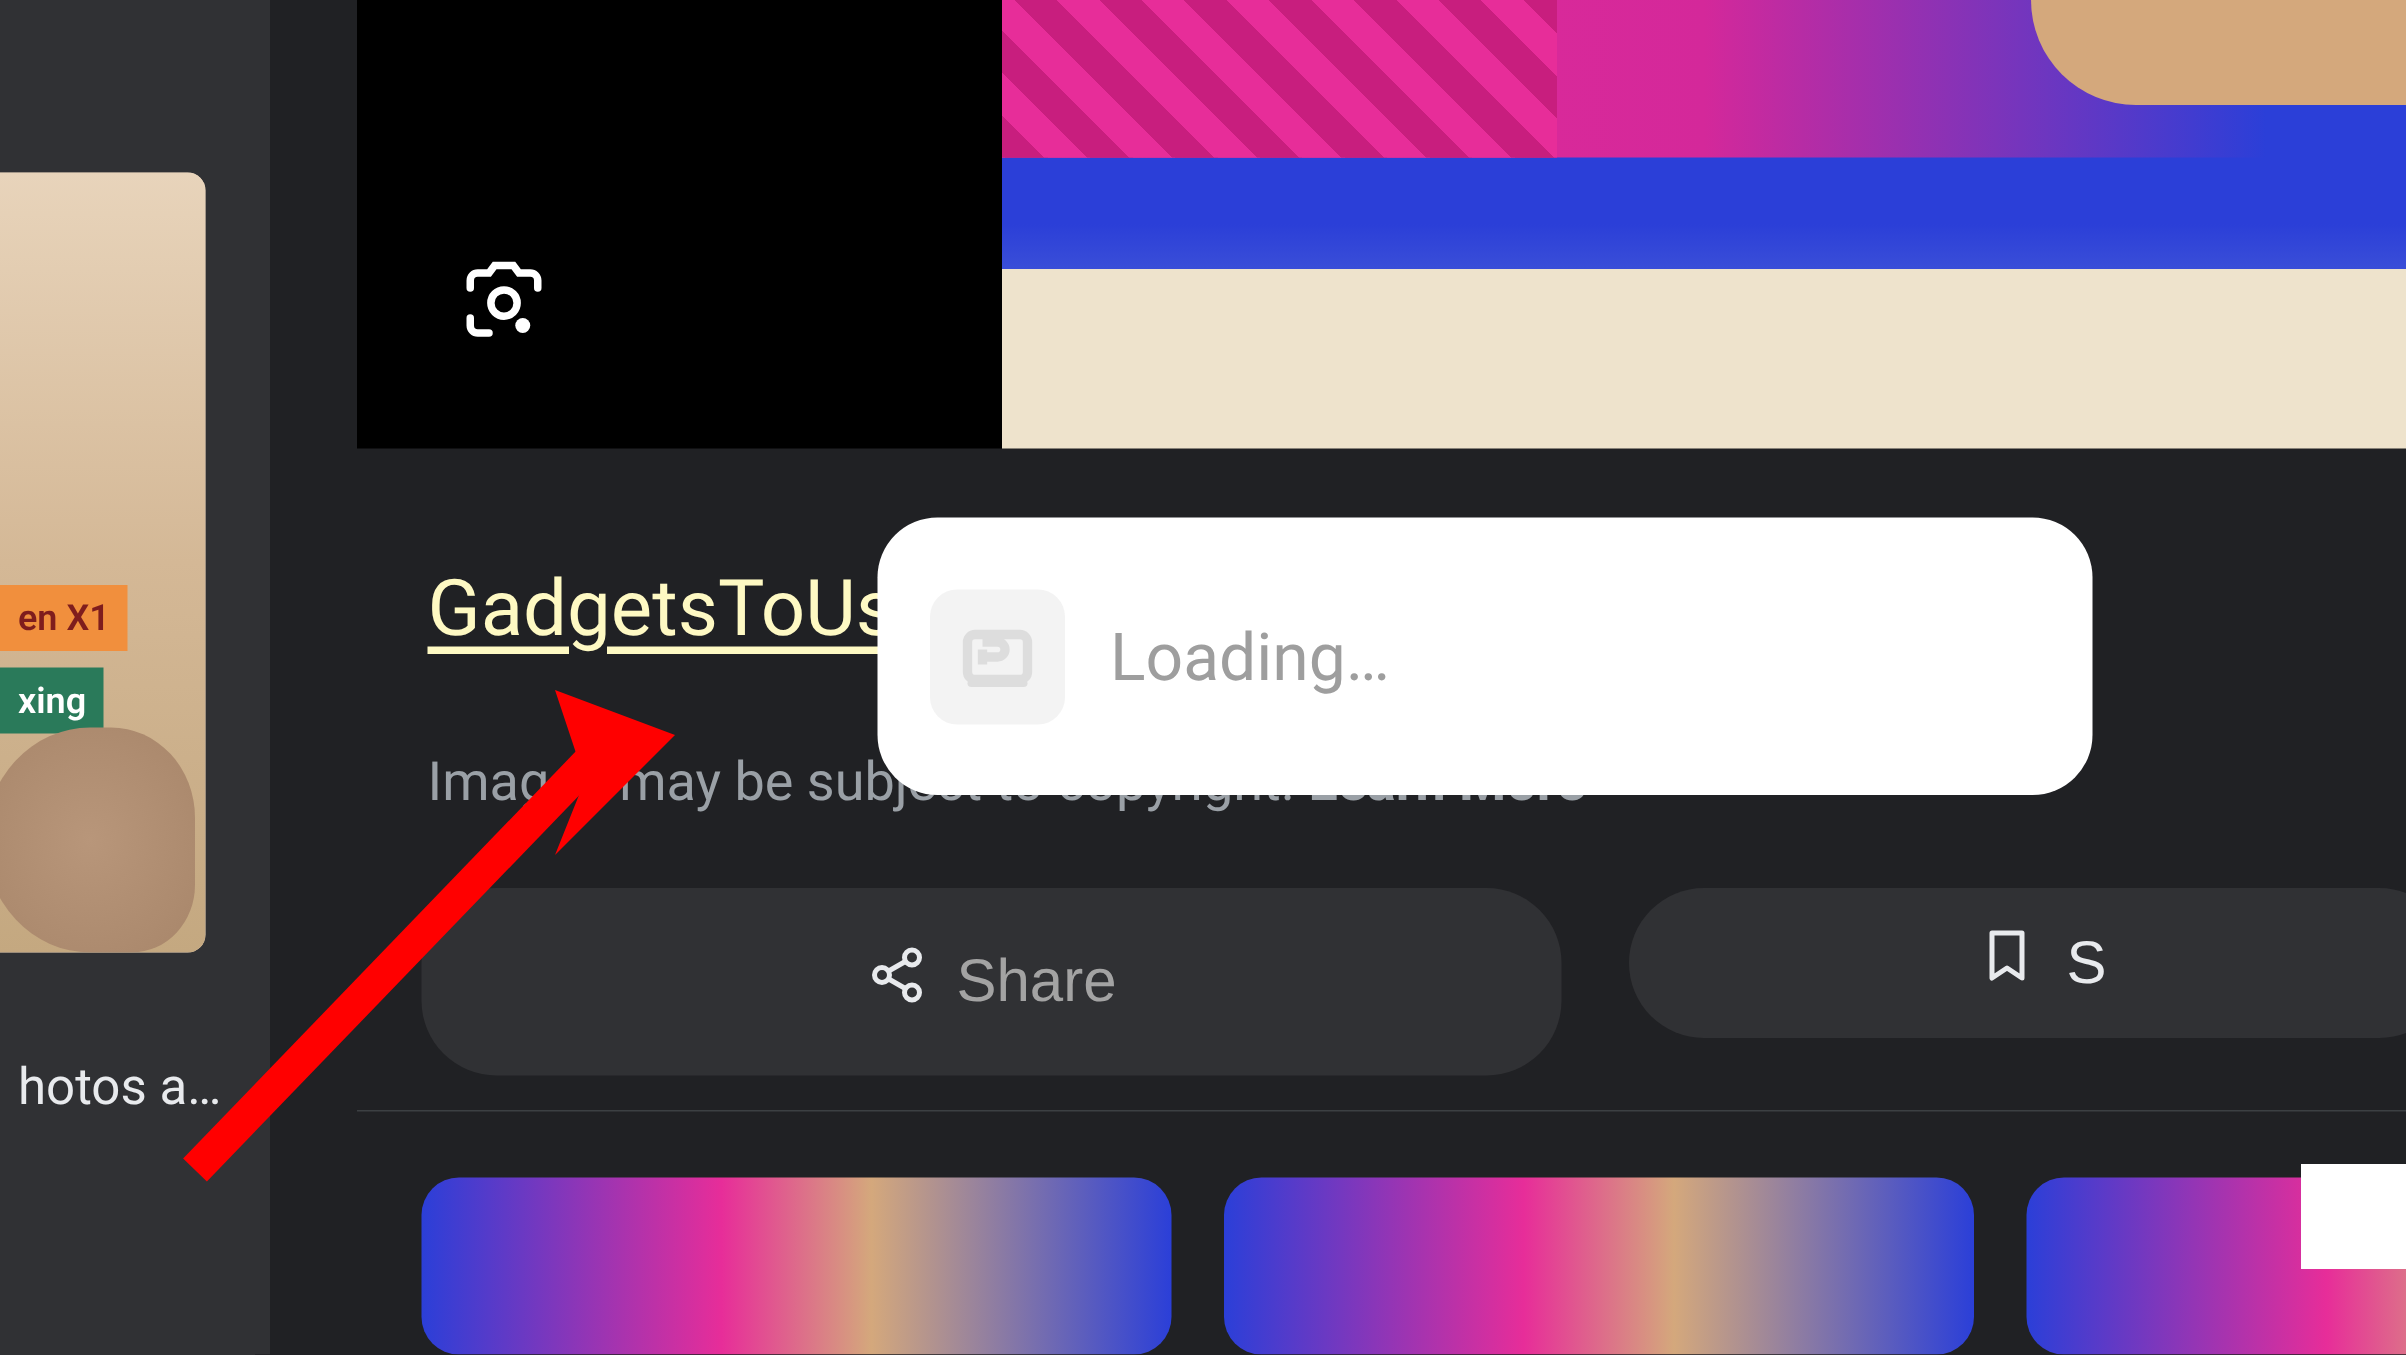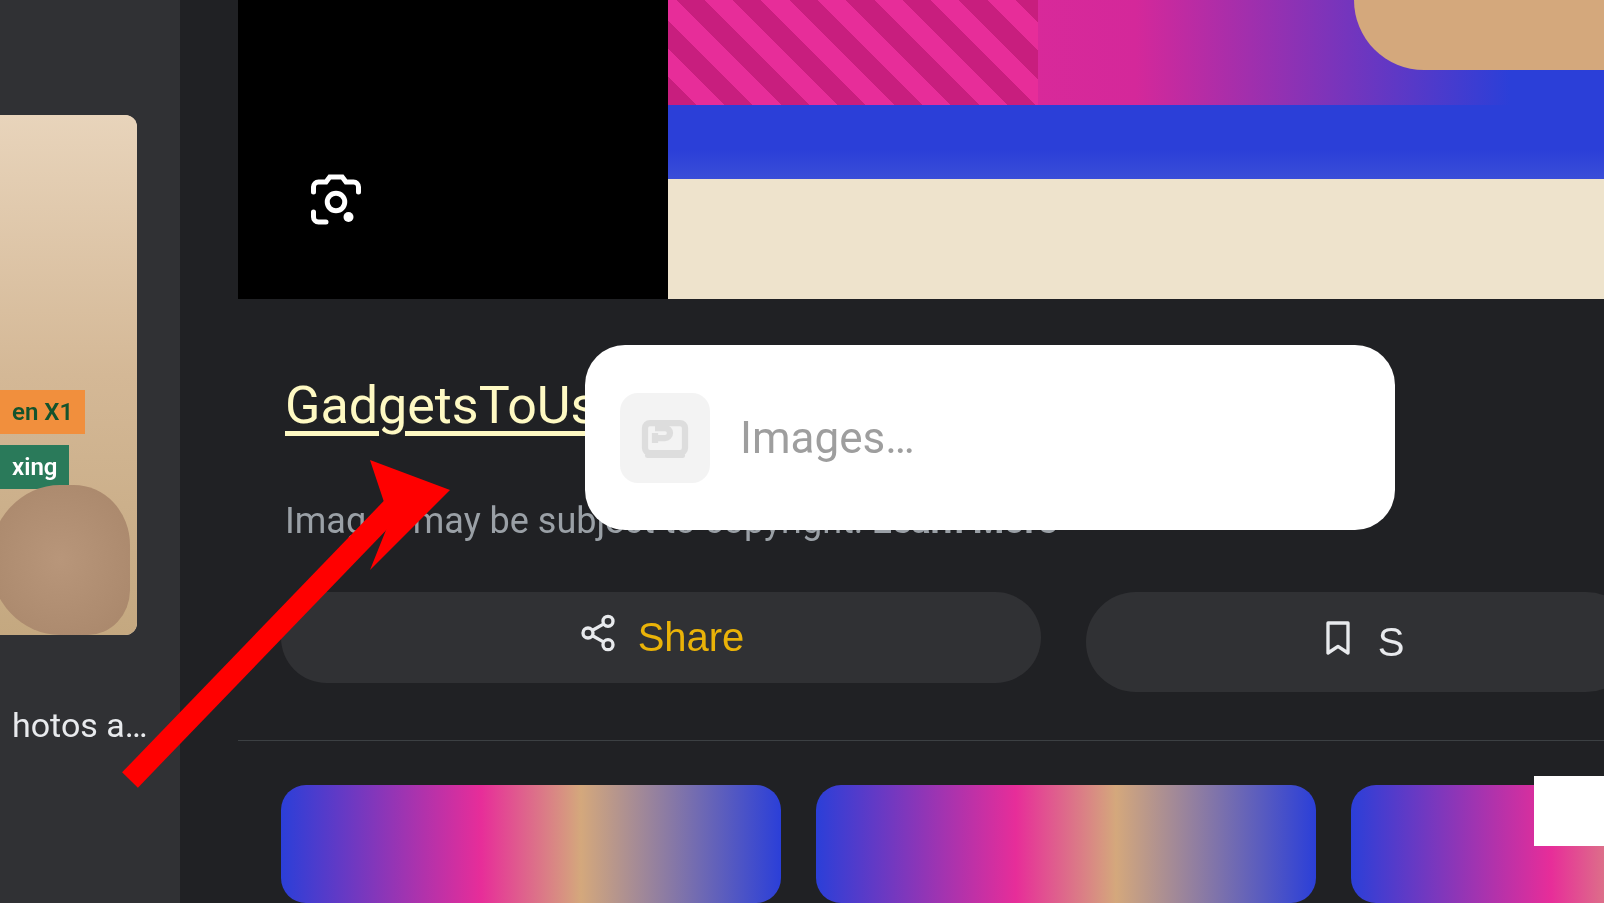--- a/index.html
+++ b/index.html
@@ -37,21 +37,21 @@
       height: 100%;
       background: linear-gradient(180deg, #e8d4bb 0%, #d4b896 50%, #c4a880 100%);
       position: relative;
     }
     
     .badge-orange {
       position: absolute;
       left: 0;
       top: 275px;
       background: #f18f3d;
-      color: #14532d;
+      color: #7f1d1d;
       padding: 8px 12px;
       font-size: 24px;
       font-weight: 600;
     }
     
     .badge-teal {
       position: absolute;
       left: 0;
       top: 330px;
       background: #2a7a5a;
@@ -162,29 +162,29 @@
     .action-buttons {
       position: absolute;
       left: 43px;
       top: 592px;
       display: flex;
       gap: 45px;
     }
     
     .share-button {
       width: 760px;
-      height: 91px;
+      height: 125px;
       background: #303134;
       border: none;
       border-radius: 50px;
       display: flex;
       align-items: center;
       justify-content: center;
       gap: 20px;
-      color: #eab308;
+      color: #a3a3a3;
       font-size: 40px;
       cursor: pointer;
     }
     
     .save-button {
       width: 550px;
       height: 100px;
       background: #303134;
       border: none;
       border-radius: 50px;
@@ -353,21 +353,21 @@
 </div>
 
 <div class="popup-overlay">
   <div class="popup-icon">
     <svg width="60" height="60" viewBox="0 0 24 24" fill="none">
       <rect x="4" y="6" width="16" height="12" rx="2" stroke="#bdbdbd" stroke-width="2.5"></rect>
       <path d="M8 10v4M8 12h4a2 2 0 1 0 0-4H8" stroke="#bdbdbd" stroke-width="2.5" fill="none"></path>
       <rect x="4" y="18" width="16" height="2" rx="1" fill="#bdbdbd"></rect>
     </svg>
   </div>
-  <span class="popup-text">Images…</span>
+  <span class="popup-text">Loading…</span>
 </div>
 
 <svg class="red-arrow" width="350" height="350" viewBox="0 0 350 350">
   <defs>
     <marker id="arrowhead" markerWidth="10" markerHeight="10" refX="5" refY="5" orient="auto">
       <polygon points="0,0 10,5 0,10" fill="#ff0000"></polygon>
     </marker>
   </defs>
   <line x1="20" y1="330" x2="290" y2="50" stroke="#ff0000" stroke-width="22"></line>
   <polygon points="260,10 340,40 260,120 280,70" fill="#ff0000"></polygon>

